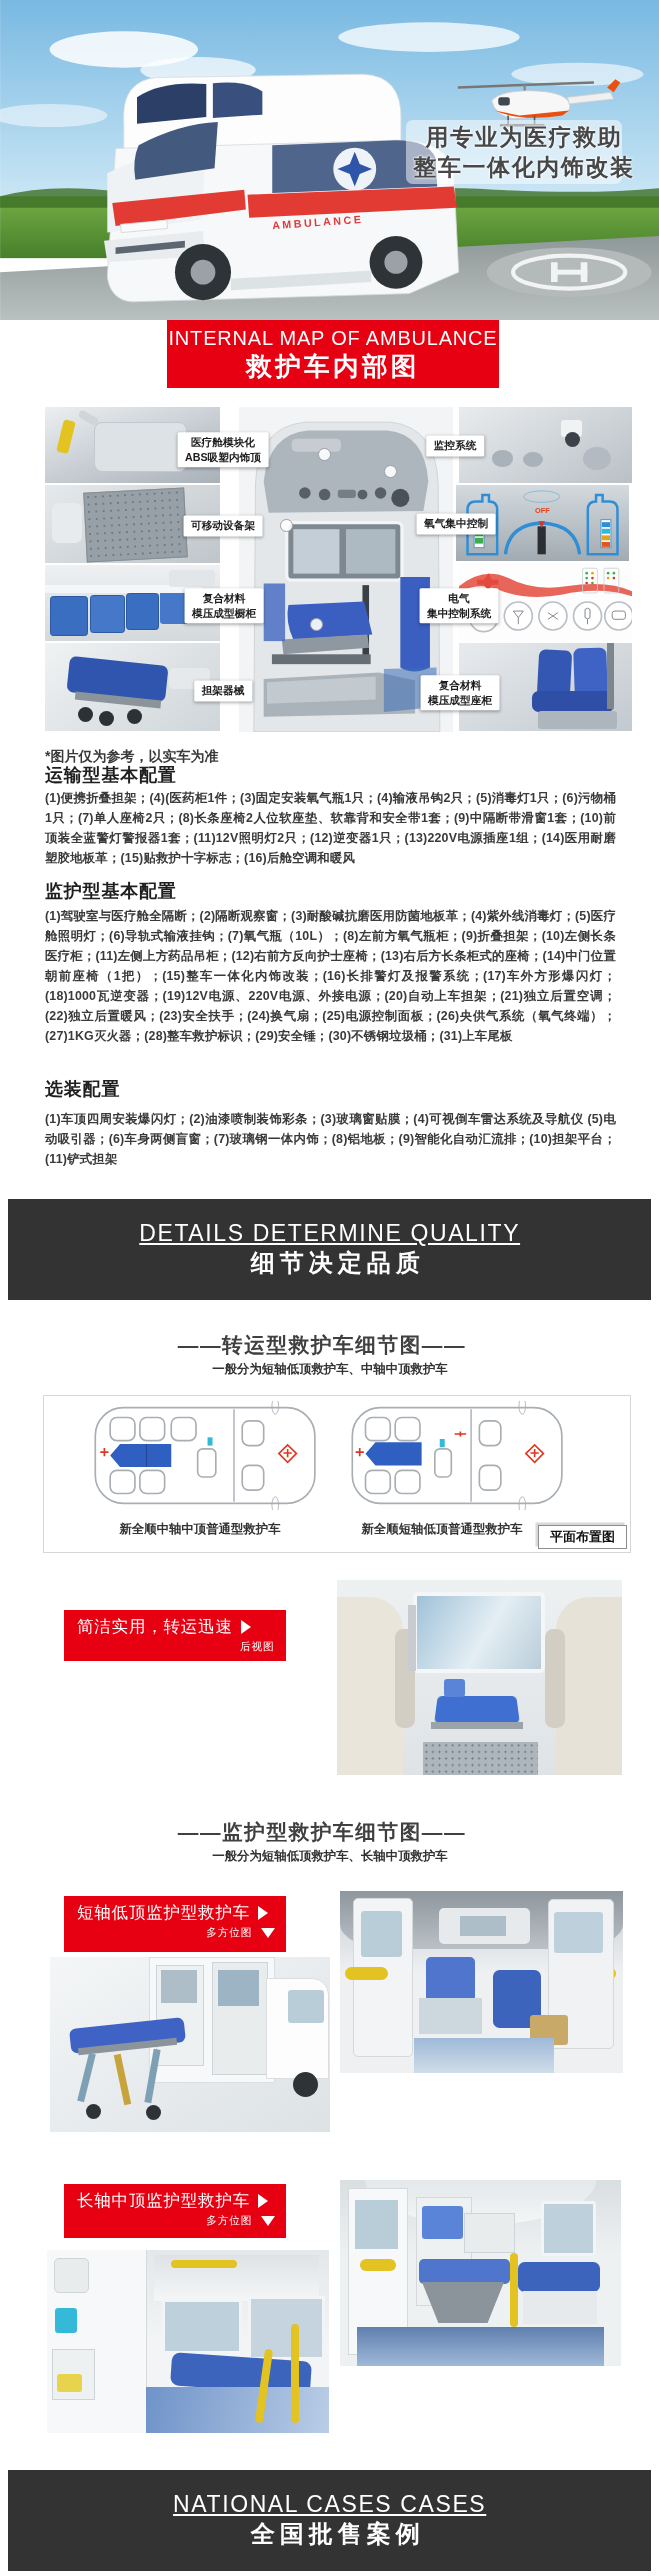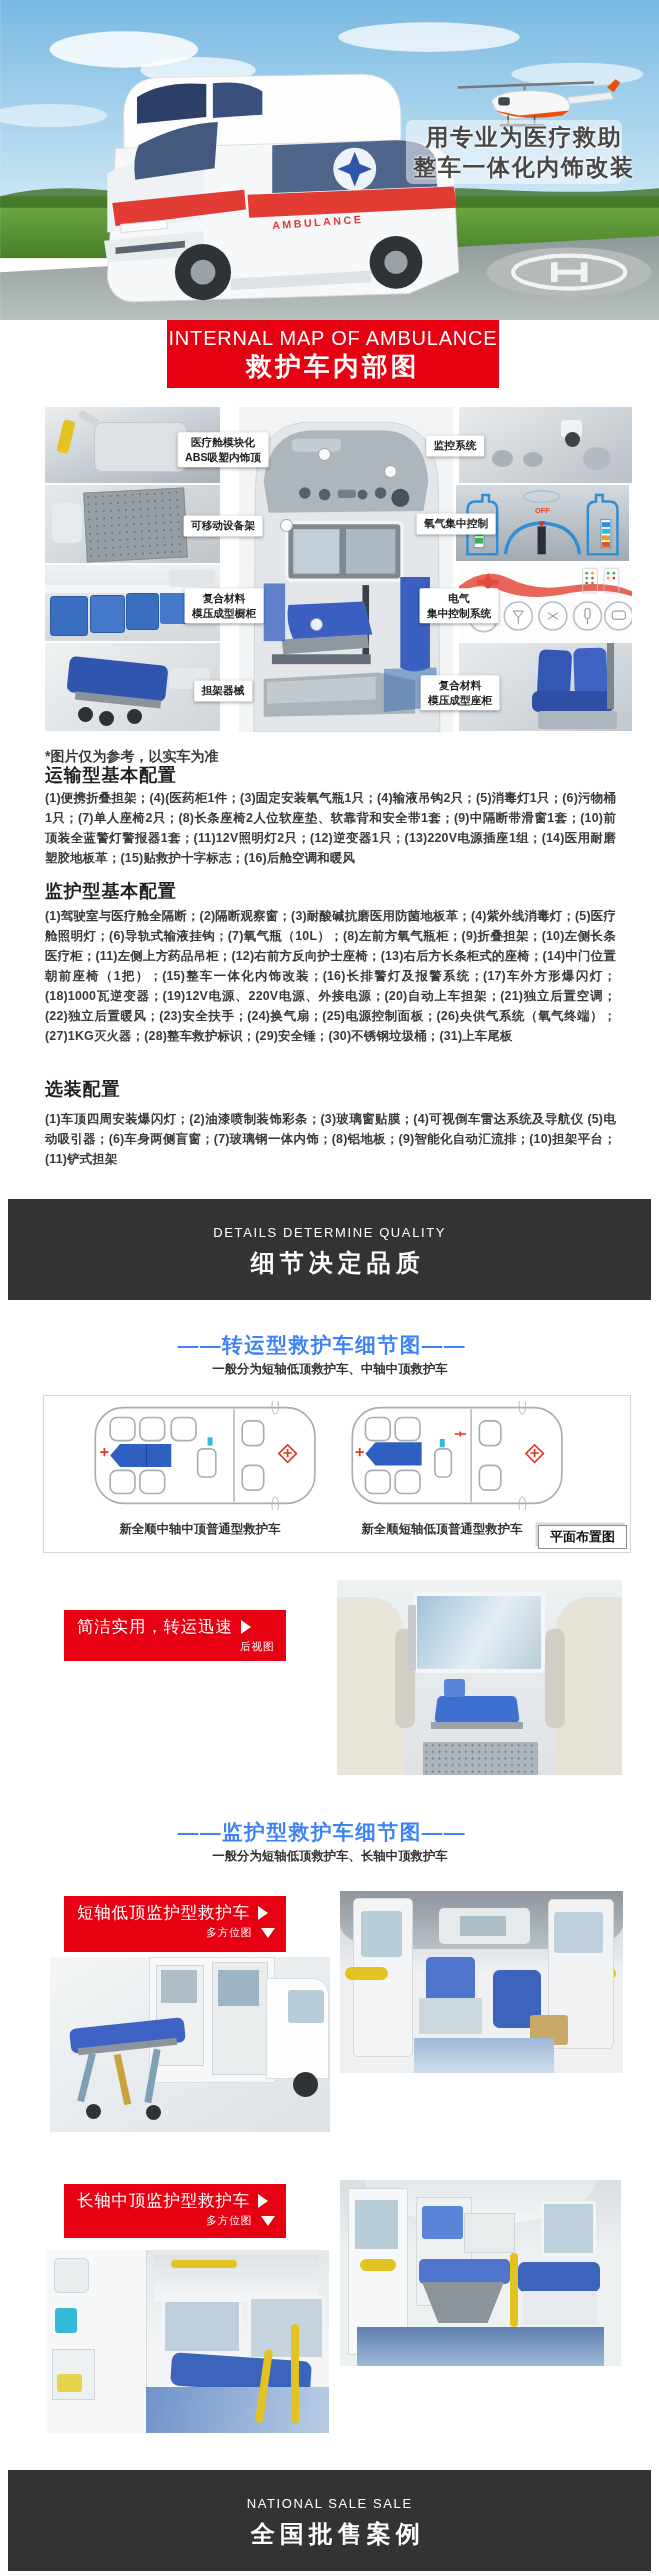--- a/index.html
+++ b/index.html
@@ -16,40 +16,40 @@
   .slogan div{font-size:23px;font-weight:700;color:#474747;line-height:30px;letter-spacing:1.6px;
           text-shadow:0 0 2.5px #fff,0 0 2.5px #fff;white-space:nowrap;margin-left:20px;}
 
   
   .red-banner{left:167px;top:320px;width:332px;height:68px;background:#e60012;color:#fff;
           display:flex;flex-direction:column;justify-content:center;align-items:center;}
   .red-banner .en{font-size:20px;letter-spacing:0.8px;line-height:25px;}
   .red-banner .cn{font-size:25.6px;font-weight:700;letter-spacing:3.3px;line-height:31px;}
   .dark-banner{left:8.2px;width:643px;height:101px;background:#333;color:#fff;display:flex;
           flex-direction:column;justify-content:center;align-items:center;}
-  .dark-banner .en{font-size:13px;letter-spacing:1.6px;line-height:26px;}
+  .dark-banner .en{font-size:23px;letter-spacing:1.6px;line-height:26px;text-decoration:underline;}
   .dark-banner .cn{font-size:24px;font-weight:700;letter-spacing:5px;line-height:33px;margin-left:16px;}
 
   
   .ph{position:absolute;overflow:hidden;background:#dde1e5;}
   .callout{position:absolute;transform:translate(-50%,-50%);background:#fff;color:#1d1d1d;
           font-size:10.7px;font-weight:700;line-height:1.35;text-align:center;padding:3.3px 7.4px;
           border-radius:1.6px;box-shadow:0 0.8px 3.3px rgba(0,0,0,.3);white-space:nowrap;z-index:5;}
   .marker{position:absolute;width:10.7px;height:10.7px;border-radius:50%;background:rgba(255,255,255,.9);
           border:0.8px solid #9aa0a5;z-index:4;}
   .disclaimer{left:45px;top:740px;font-size:14px;font-weight:700;color:#3a3a3a;margin-top:8px;}
 
   
   .cfg-h{position:absolute;left:45px;font-size:18px;font-weight:700;color:#1f1f1f;letter-spacing:0.8px;}
   .cfg-p{position:absolute;left:45px;width:571px;font-size:12.4px;font-weight:600;color:#3a3a3a;
          line-height:20px;text-align:justify;letter-spacing:0.2px;}
 
   
   .sec-h{position:absolute;left:0;width:644px;text-align:center;font-size:20.6px;font-weight:700;
-         color:#3b82f6;letter-spacing:1.6px;}
+         color:#404040;letter-spacing:1.6px;}
   .sec-sub{position:absolute;left:0;width:660px;text-align:center;font-size:12.4px;font-weight:700;
          color:#333;}
   .planbox{left:43px;top:1395px;width:586px;height:156px;border:0.8px solid #d7d7d7;background:#fff;}
   .plan-cap{position:absolute;transform:translateX(-50%);font-size:12.4px;font-weight:700;color:#333;
          white-space:nowrap;}
   .plan-tag{left:538px;top:1525px;width:87px;height:22px;border:1.6px solid #8d8d8d;background:#fff;
          display:flex;align-items:center;justify-content:center;font-size:13px;font-weight:700;
          color:#111;box-shadow:-2.5px -2.5px 0 #d9d9d9;}
   .rlabel{position:absolute;background:#e60012;color:#fff;padding:5.8px 11.5px 5px 13px;
          box-sizing:border-box;width:222px;}
@@ -478,18 +478,18 @@
     <i class="el" style="left:124px;top:10px;width:66px;height:8.2px;background:#e2c322;border-radius:4.1px;"></i>
     <i class="el" style="left:115px;top:49px;width:74px;height:49px;background:#bed0dc;border:3.3px solid #f2f4f5;"></i>
     <i class="el" style="left:201px;top:46px;width:71px;height:58px;background:#c5d4de;border:3.3px solid #f2f4f5;"></i>
     <i class="el" style="left:124px;top:107px;width:140px;height:33px;background:#3c64bc;border-radius:8.2px;transform:rotate(4deg);"></i>
     <i class="el" style="left:99px;top:137px;width:183px;height:46px;background:linear-gradient(100deg,#6f93c9,#b9cde6);"></i>
     <i class="el" style="left:244px;top:74px;width:8.2px;height:99px;background:#e2c322;border-radius:4.1px;"></i>
     <i class="el" style="left:213px;top:99px;width:8.2px;height:74px;background:#e2c322;border-radius:4.1px;transform:rotate(8deg);"></i>
   </div>
 
   <div class="abs dark-banner" style="top:2470px;">
-    <div class="en">NATIONAL SALE SALE</div>
+    <div class="en">NATIONAL CASES CASES</div>
     <div class="cn">全国批售案例</div>
   </div>
 
 </div>
 
 
 </body></html>

